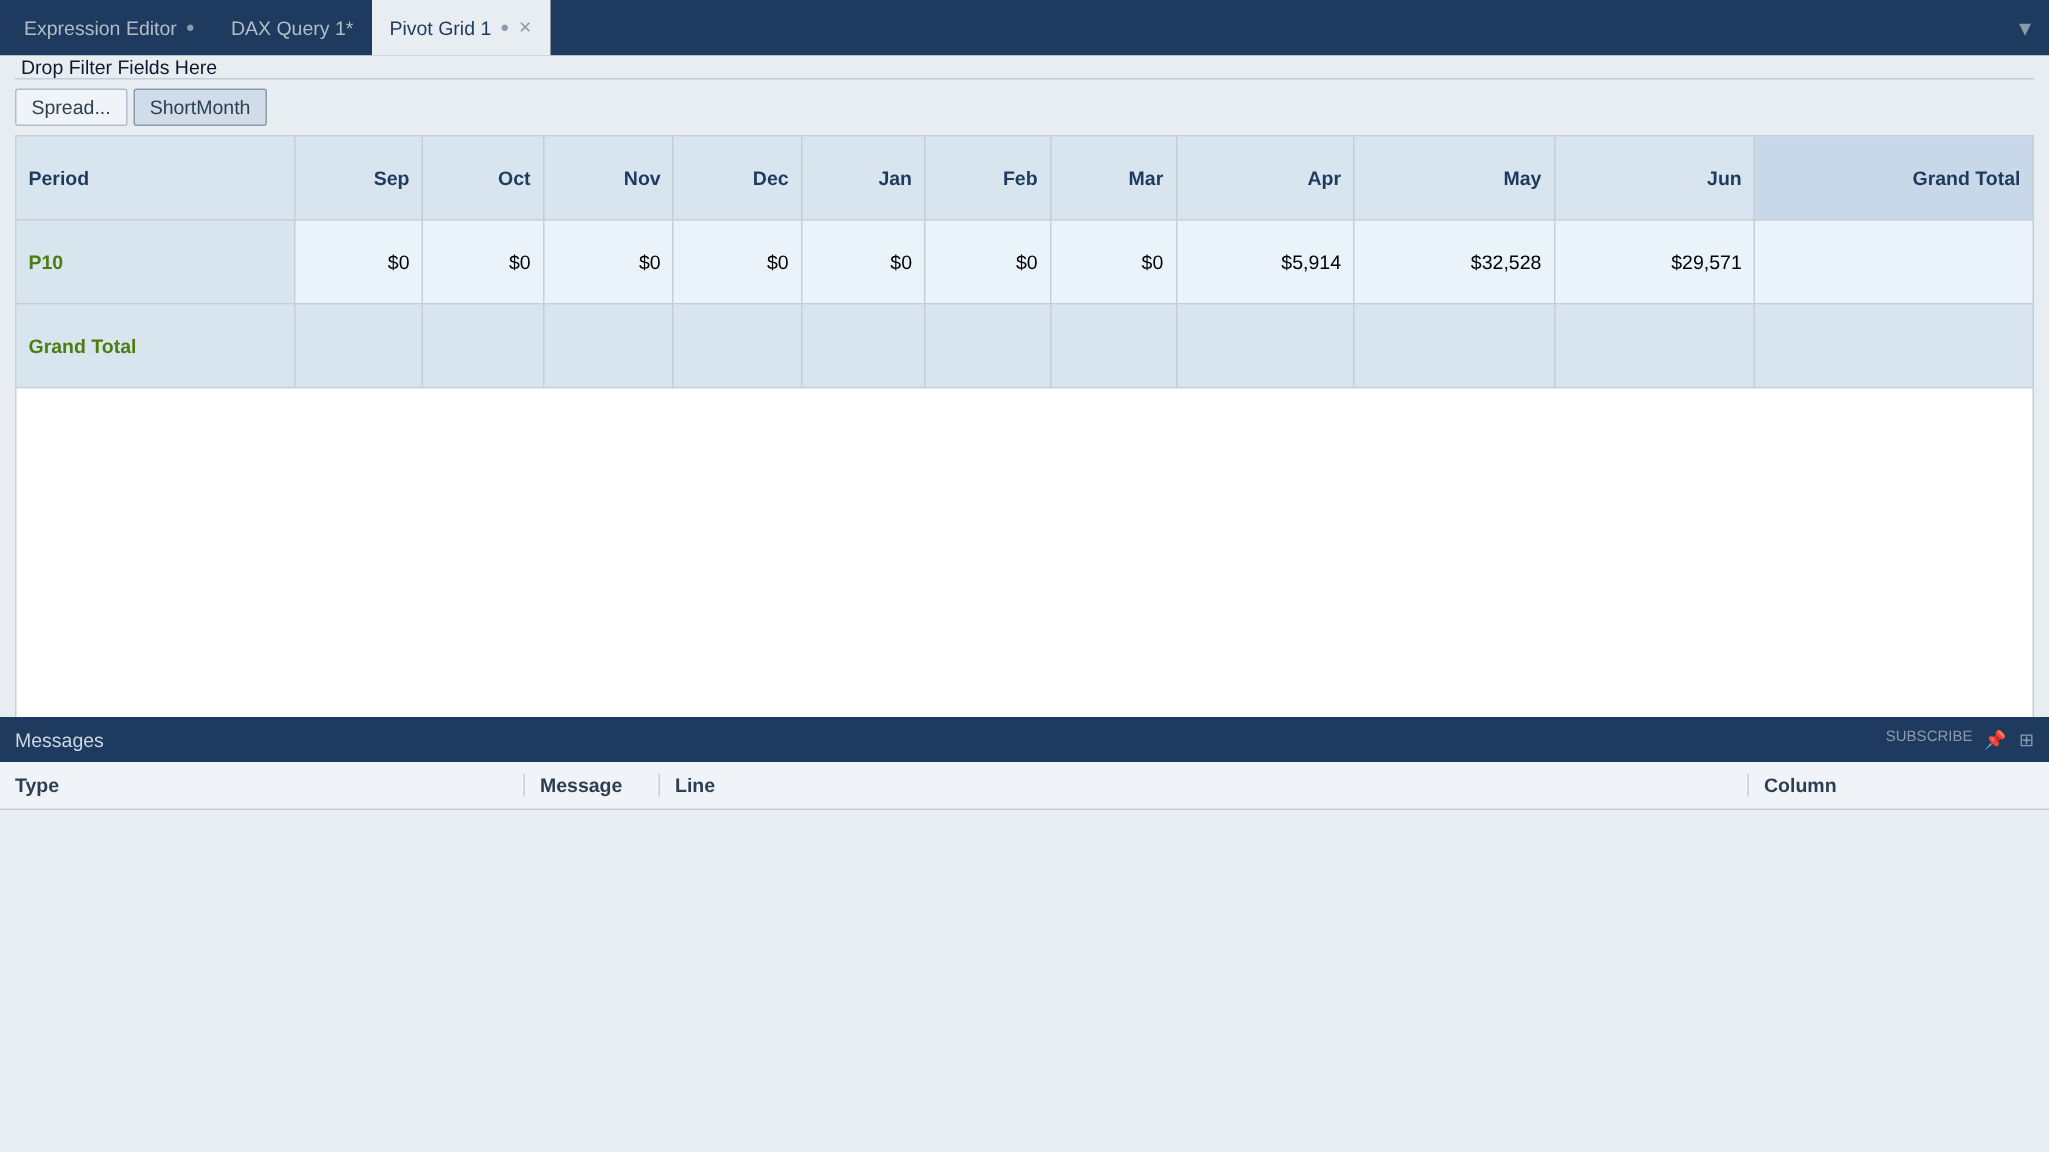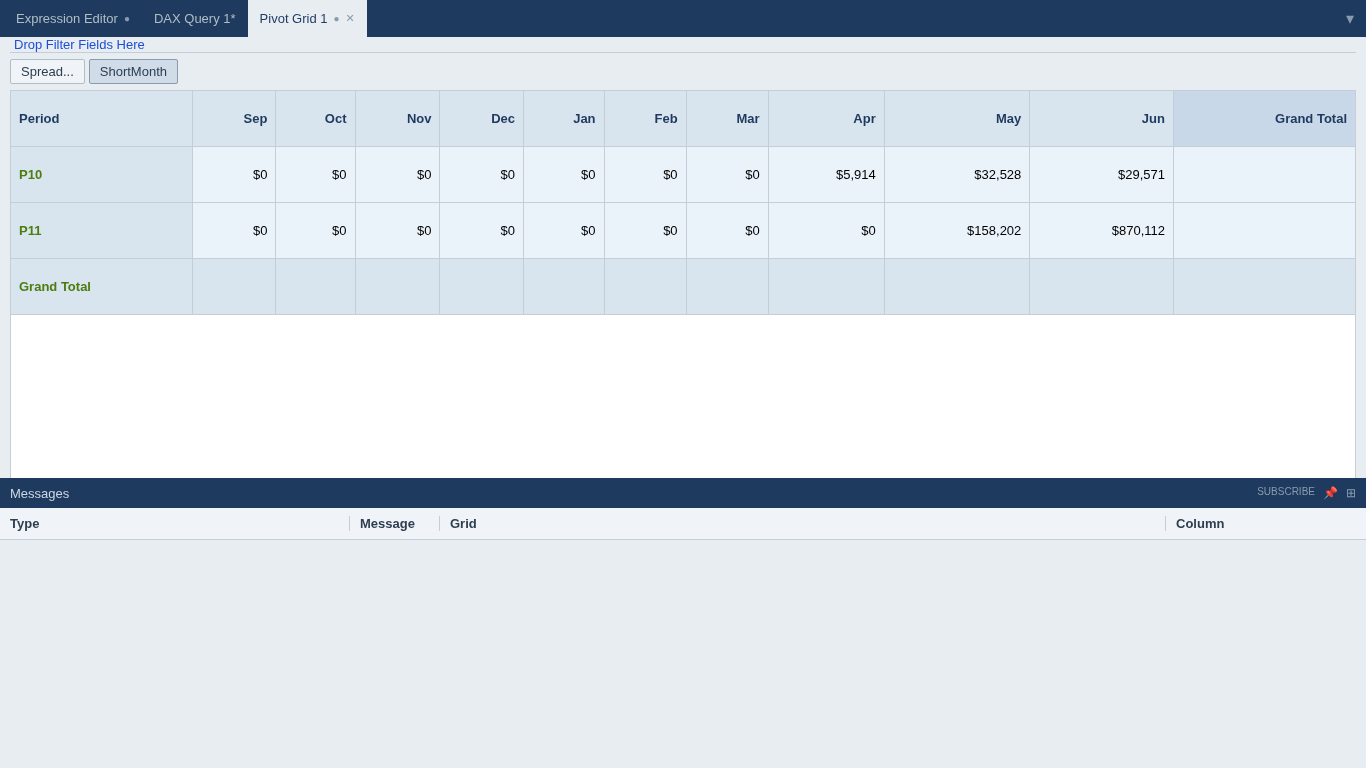--- a/index.html
+++ b/index.html
@@ -43,21 +43,21 @@
       color: #8a9bae;
       font-size: 16px;
       padding-right: 8px;
     }
 
     
     .drop-filter-bar {
       height: 38px;
       display: flex;
       align-items: center;
-      color: #1d4ed8;
+      color: #0f172a;
       font-size: 13px;
       padding-left: 4px;
       border-bottom: 1px solid #c5cdd6;
       margin-bottom: 6px;
     }
 
     
     .field-buttons {
       display: flex;
       gap: 4px;
@@ -271,34 +271,20 @@
             <td>$0</td>
             <td>$0</td>
             <td>$0</td>
             <td>$0</td>
             <td>$5,914</td>
             <td>$32,528</td>
             <td>$29,571</td>
             <td></td>
           </tr>
 
-          <tr>
-            <td class="row-header">P11</td>
-            <td>$0</td>
-            <td>$0</td>
-            <td>$0</td>
-            <td>$0</td>
-            <td>$0</td>
-            <td>$0</td>
-            <td>$0</td>
-            <td>$0</td>
-            <td>$158,202</td>
-            <td>$870,112</td>
-            <td></td>
-          </tr>
 
           <tr>
             <td class="row-header grand-total-row">Grand Total</td>
             <td class="grand-total-row"></td>
             <td class="grand-total-row"></td>
             <td class="grand-total-row"></td>
             <td class="grand-total-row"></td>
             <td class="grand-total-row"></td>
             <td class="grand-total-row"></td>
             <td class="grand-total-row"></td>
@@ -328,18 +314,18 @@
       <span>Messages</span>
       <div class="messages-panel-icons">
         <span style="font-size:10px; color:#8a9bae;">SUBSCRIBE</span>
         <span style="cursor:pointer;">📌</span>
         <span style="cursor:pointer;">⊞</span>
       </div>
     </div>
     <div class="messages-header">
       <div class="messages-header-cell">Type</div>
       <div class="messages-header-cell">Message</div>
-      <div class="messages-header-cell">Grid</div>
+      <div class="messages-header-cell">Line</div>
       <div class="messages-header-cell">Column</div>
     </div>
   </div>
 
 </div>
 
 </body></html>

